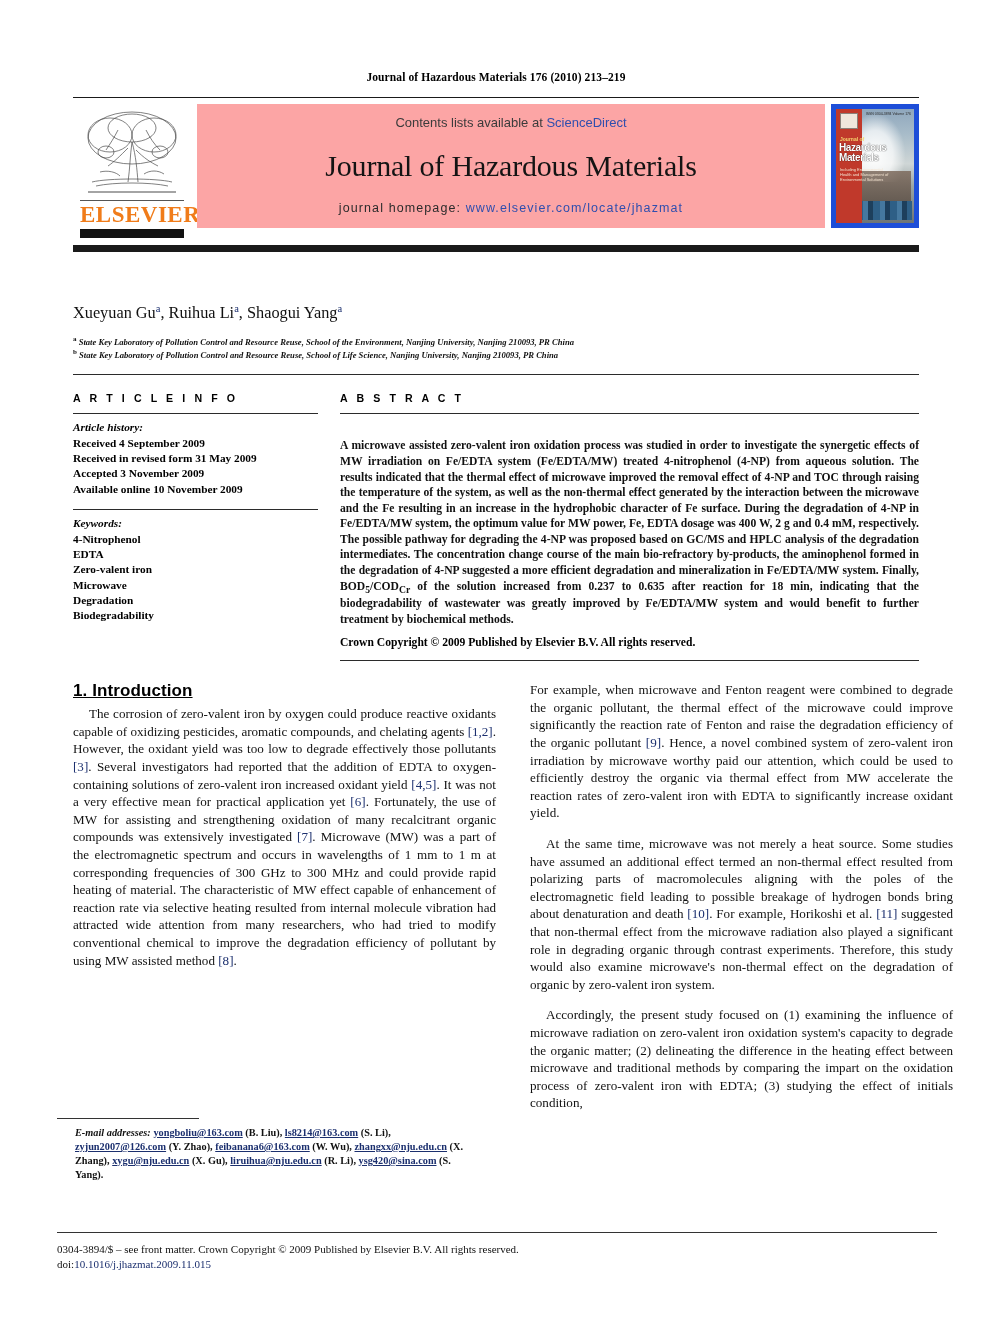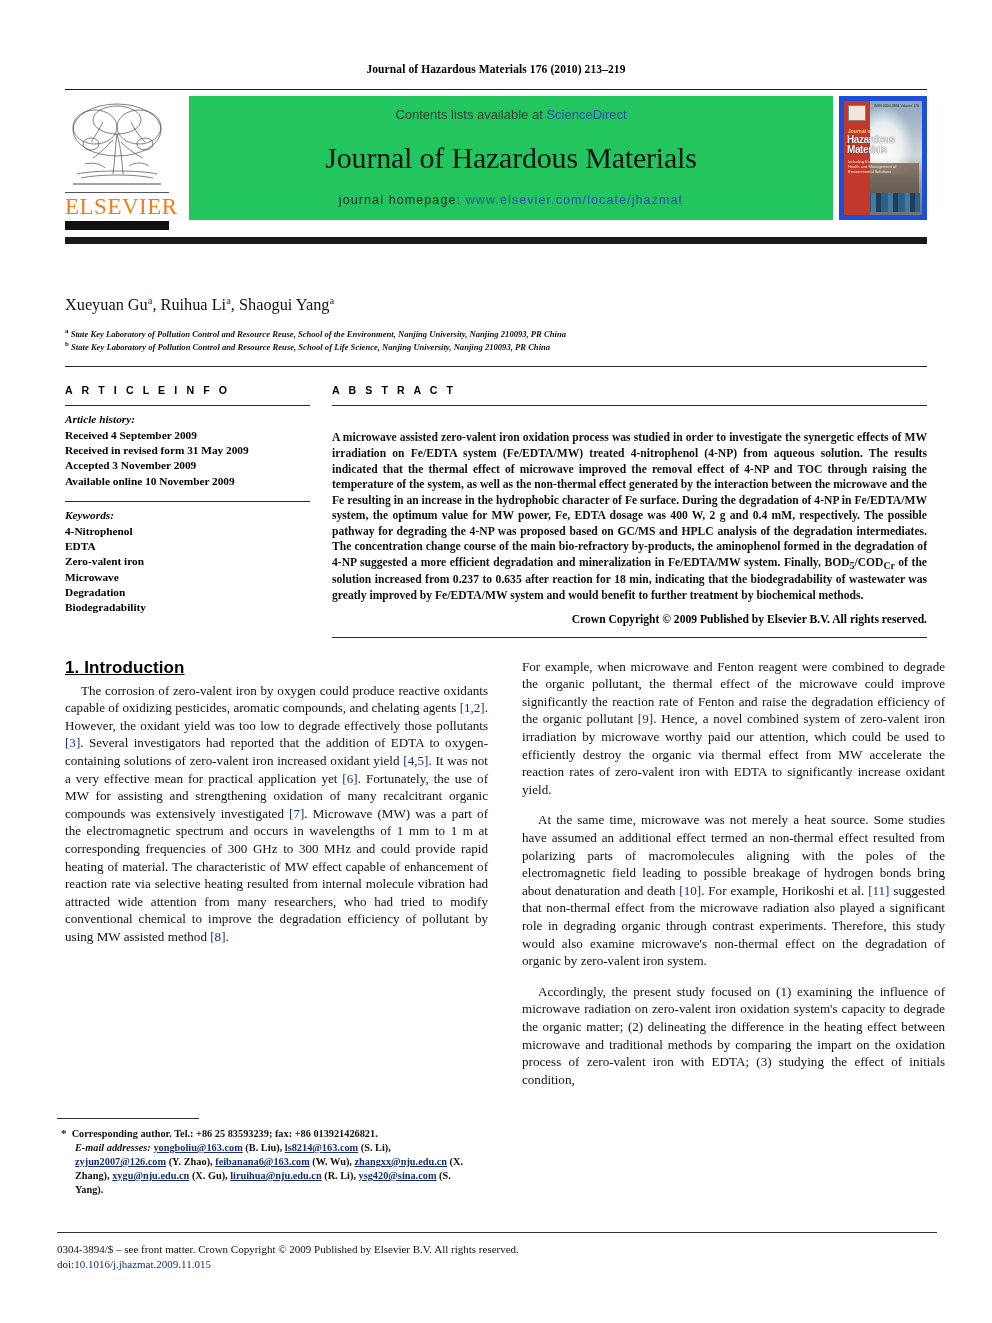--- a/index.html
+++ b/index.html
@@ -7,21 +7,21 @@
     margin: 0; padding: 0;
     background: #ffffff;
   }
   body {
     width: 992px; height: 1323px;
     font-family: "Liberation Serif", "DejaVu Serif", serif;
     color: #000;
     position: relative;
     overflow: hidden;
   }
-  .page { position: relative; width: 992px; height: 1107px; padding: 8px; }
+  .page { position: relative; width: 992px; height: 1107px; padding: 16px; }
 
   
   .running-head {
     text-align: center;
     font-size: 11.5px;
     font-weight: bold;
     padding-top: 55px;
     letter-spacing: 0.1px;
   }
 
@@ -36,42 +36,43 @@
   .masthead {
     display: flex;
     align-items: stretch;
     height: 136px;
   }
   .elsevier-logo {
     width: 118px;
     flex: 0 0 118px;
     display: flex;
     flex-direction: column;
-    align-items: flex-start;
+    align-items: center;
     justify-content: flex-end;
     padding-bottom: 2px;
+    font-weight: bold;
   }
   .tree-svg { display: block; }
   .elsevier-word {
     font-family: "Liberation Serif", serif;
     color: #f07c1a;
     font-size: 23px;
     letter-spacing: 0.5px;
     line-height: 1;
     border-top: 1.6px solid #555;
     padding-top: 2px;
     width: 104px;
     text-align: center;
   }
   .elsevier-bar {
     width: 104px; height: 9px; background: #111; margin-top: 3px;
   }
   .center-band {
     flex: 1 1 auto;
-    background: #22c55e;
+    background: #fca5a5;
     margin: 0 6px 12px 6px;
     display: flex;
     flex-direction: column;
     align-items: center;
     justify-content: space-between;
     padding: 11px 0 13px 0;
   }
   .contents-line {
     font-family: "Liberation Sans", sans-serif;
     font-size: 13px;
@@ -210,21 +211,20 @@
     font-size: 11.6px;
     line-height: 1.345;
     text-align: justify;
     font-weight: bold;
     color: #111;
     margin-top: 24px;
   }
   .abs-copy {
     font-size: 11.6px;
     font-weight: bold;
-    text-align: right;
     margin-top: 9px;
   }
   .abs-rule { border-top: 1px solid #2b2b2b; margin-top: 11px; }
 
   
   .body-cols {
     margin: 20px 57px 0 57px;
     display: flex;
     gap: 34px;
   }
@@ -417,23 +417,20 @@
         <span>At the same time, microwave was not merely a heat source. Some studies have assumed an additional effect termed an non-thermal effect resulted from polarizing parts of macromolecules aligning with the poles of the electromagnetic field leading to possible breakage of hydrogen bonds bring about denaturation and death </span><span class="ref">[10]</span><span>. For example, Horikoshi et al. </span><span class="ref">[11]</span><span> suggested that non-thermal effect from the microwave radiation also played a significant role in degrading organic through contrast experiments. Therefore, this study would also examine microwave's non-thermal effect on the degradation of organic by zero-valent iron system.</span>
       </p>
       <p class="para">Accordingly, the present study focused on (1) examining the influence of microwave radiation on zero-valent iron oxidation system's capacity to degrade the organic matter; (2) delineating the difference in the heating effect between microwave and traditional methods by comparing the impart on the oxidation process of zero-valent iron with EDTA; (3) studying the effect of initials condition,</p>
     </div>
 
   </div>
 
   <div class="foot">
     <div class="foot-rule"></div>
     <div class="foot-text">
-      <div class="foot-line1">
-        <span class="star">*</span>&nbsp;&nbsp;<span>Corresponding author. Tel.: +86 25 83593239; fax: +86 013921426821.</span>
-      </div>
       <div class="foot-line2">
         <span class="em-lbl">E-mail addresses:</span>
         <span id="emails"><a class="mail" href="#">yongboliu@163.com</a><span> (B. Liu), </span><a class="mail" href="#">ls8214@163.com</a><span> (S. Li), </span><a class="mail" href="#">zyjun2007@126.com</a><span> (Y. Zhao), </span><a class="mail" href="#">feibanana6@163.com</a><span> (W. Wu), </span><a class="mail" href="#">zhangxx@nju.edu.cn</a><span> (X. Zhang), </span><a class="mail" href="#">xygu@nju.edu.cn</a><span> (X. Gu), </span><a class="mail" href="#">liruihua@nju.edu.cn</a><span> (R. Li), </span><a class="mail" href="#">ysg420@sina.com</a><span> (S. Yang).</span></span>
       </div>
     </div>
   </div>
 
   <div class="imprint-rule"></div>
   <div class="imprint">
     <div>0304-3894/$ – see front matter. Crown Copyright © 2009 Published by Elsevier B.V. All rights reserved.</div>

